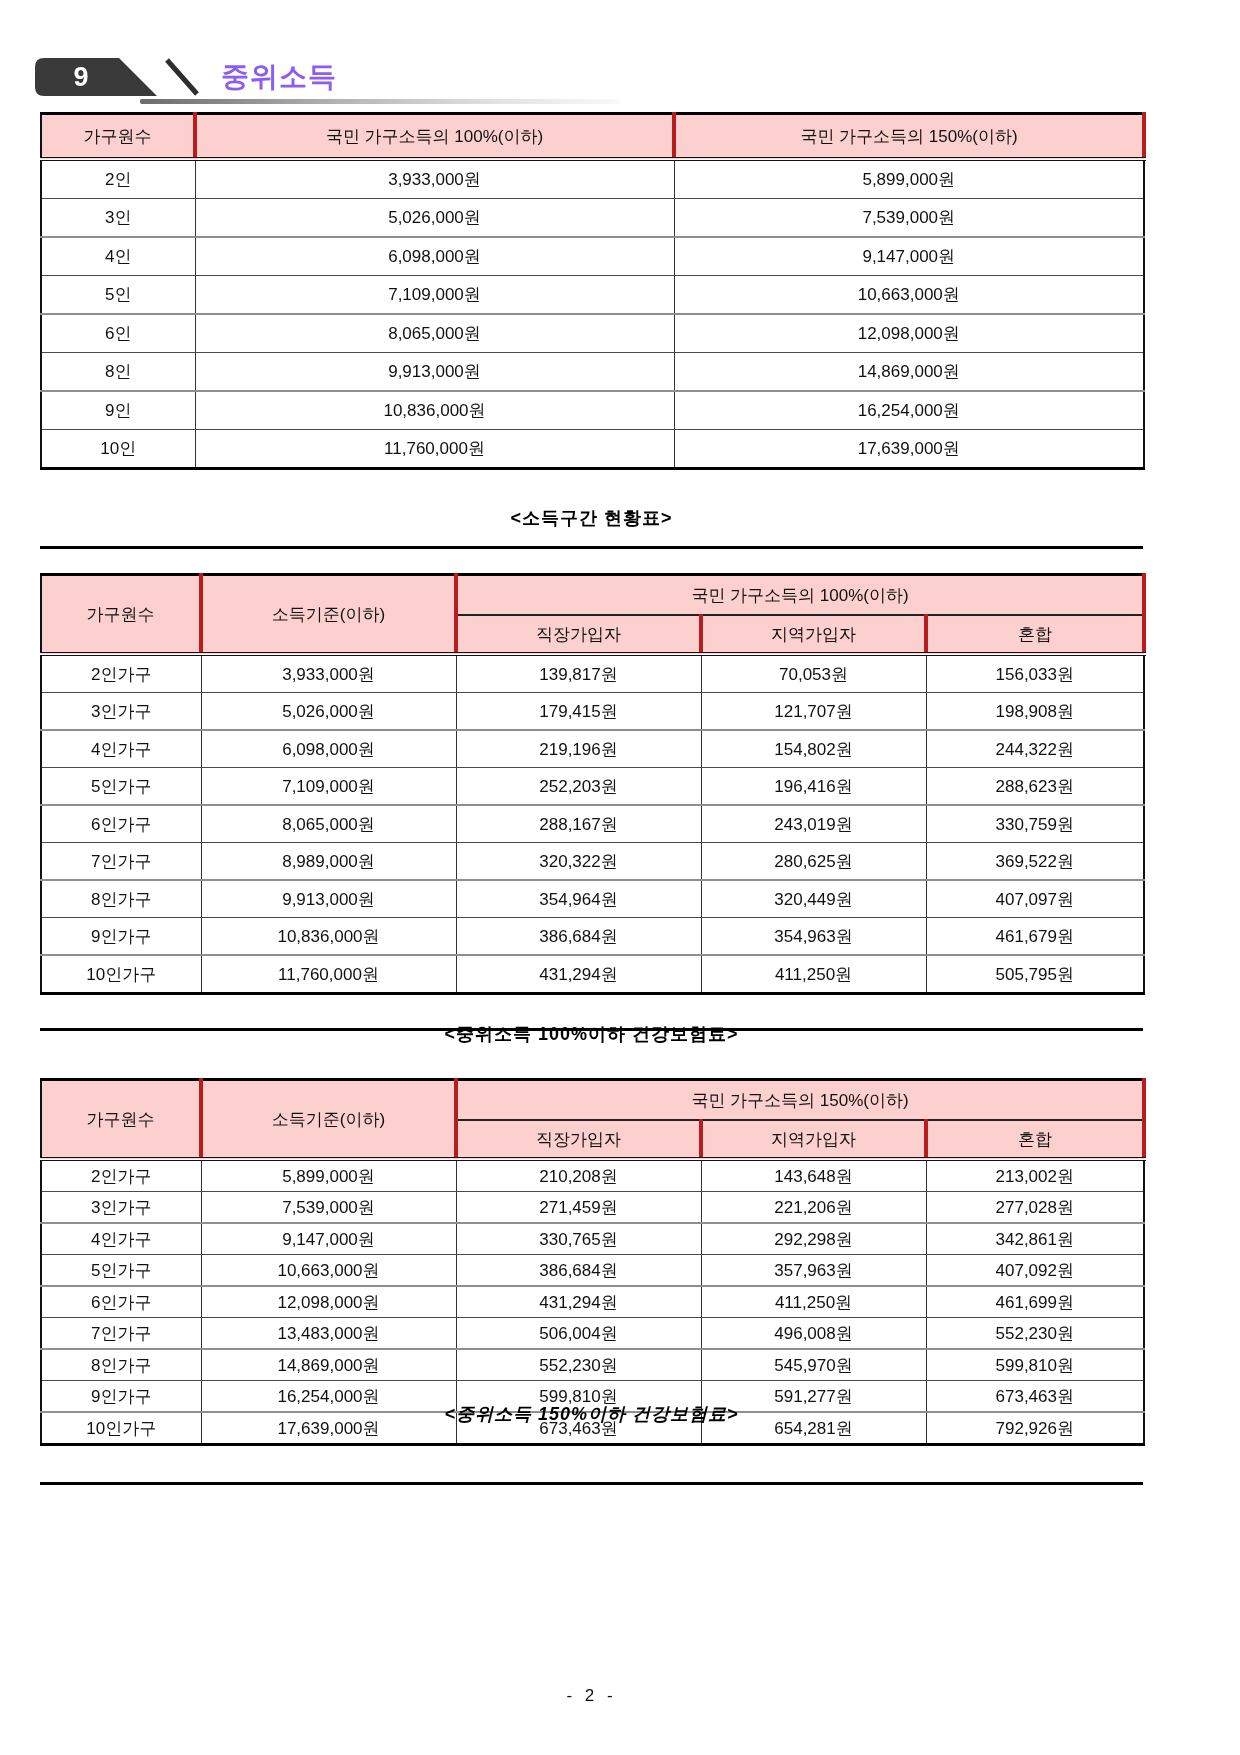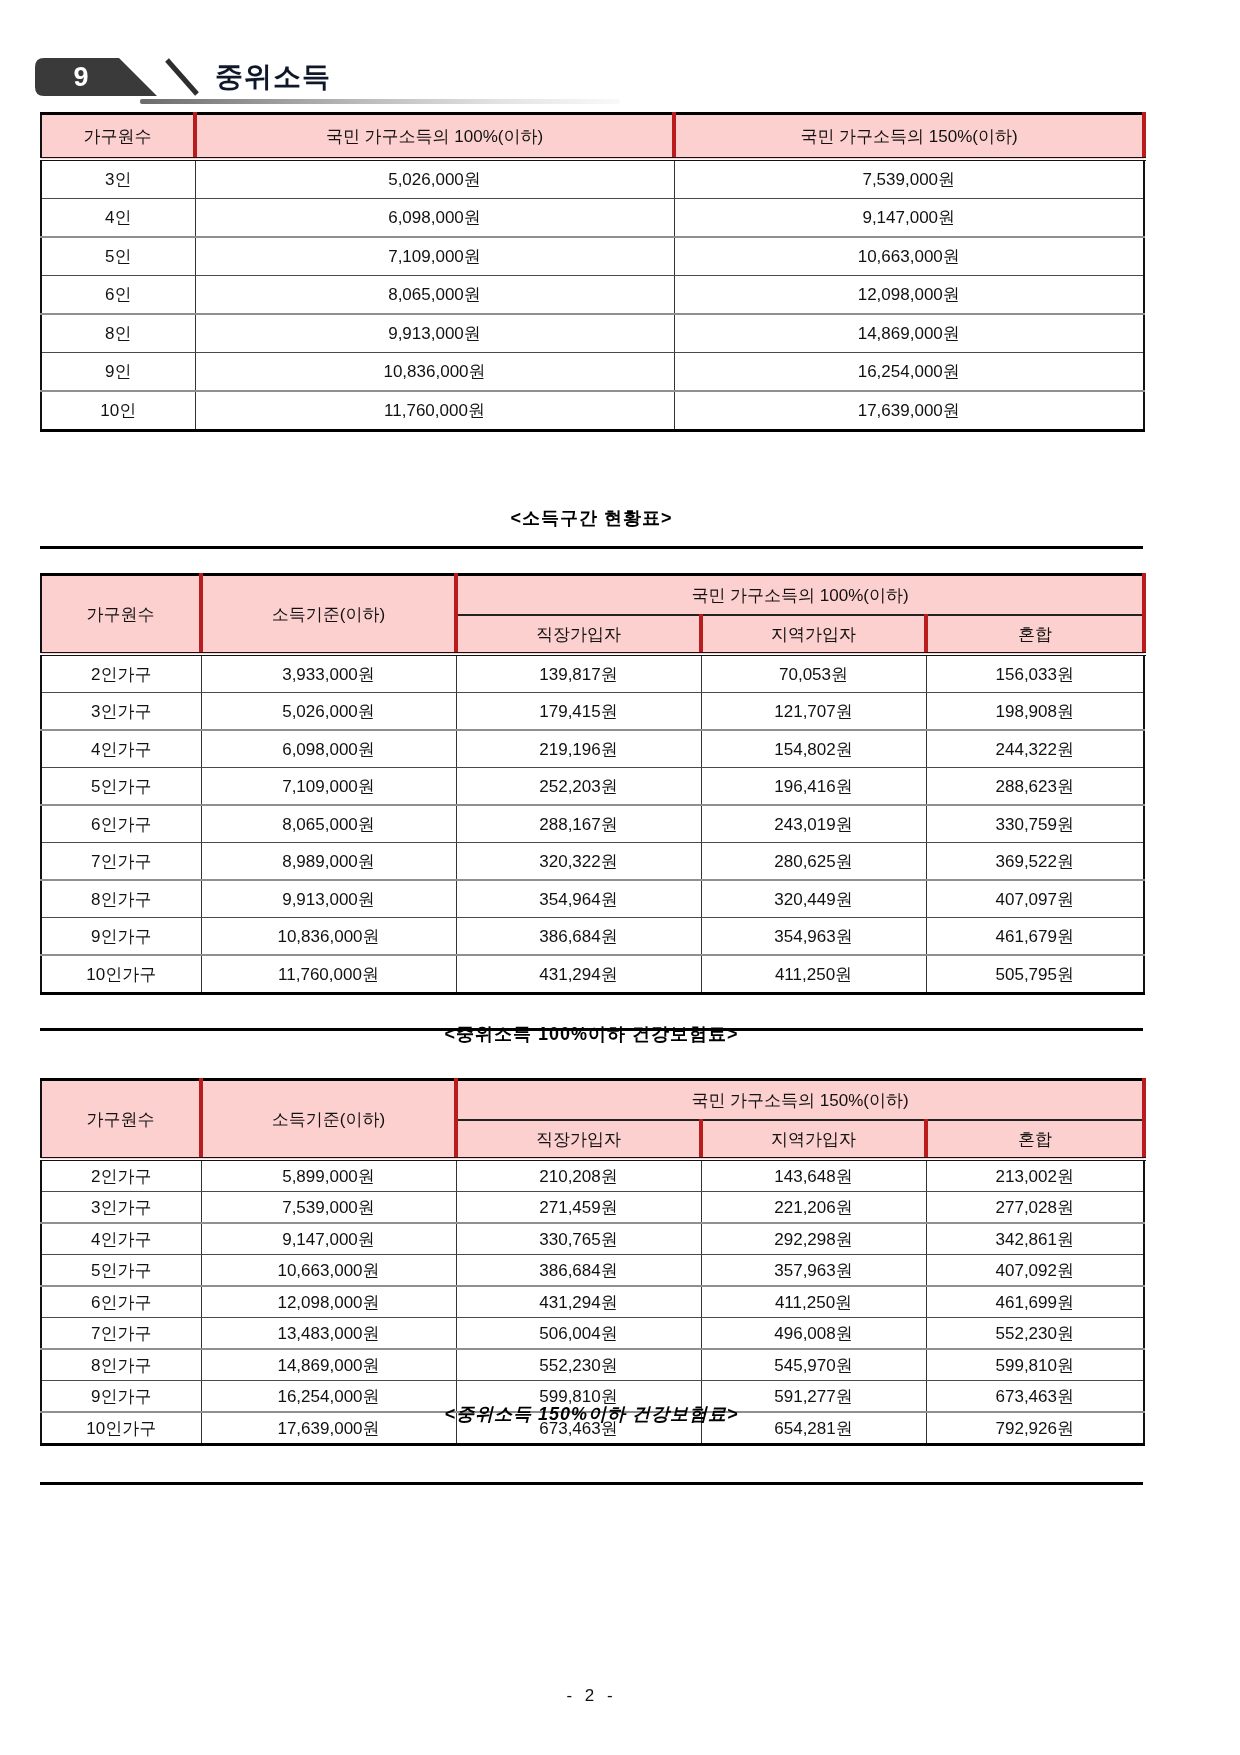--- a/index.html
+++ b/index.html
@@ -9,21 +9,21 @@
     height: 1755px;
     background: #ffffff;
     font-family: "Liberation Sans", "DejaVu Sans", sans-serif;
     color: #111;
     overflow: hidden;
   }
 
   
   .sec-header { position: absolute; left: 33px; top: 56px; display: flex; align-items: center; }
   .sec-badge { display: block; }
-  .sec-title { font-size: 28px; font-weight: 800; letter-spacing: 1px; margin-left: 14px; color: #0f172a; }
+  .sec-title { font-size: 28px; font-weight: 800; letter-spacing: 1px; margin-left: 20px; color: #8b5cf6; }
   .title-rule {
     position: absolute; left: 140px; top: 99px; width: 480px; height: 5px;
     background: linear-gradient(to right, #6b6b6b, #b9b9b9 45%, #e3e3e3 75%, #f9f9f9);
     border-radius: 2px;
   }
 
   
   table.t {
     position: absolute; left: 40px; width: 1103px;
     border-collapse: collapse; table-layout: fixed;
@@ -89,20 +89,25 @@
       </colgroup>
     <thead>
       <tr>
         <th>가구원수</th>
         <th>국민 가구소득의 100%(이하)</th>
         <th>국민 가구소득의 150%(이하)</th>
       </tr>
     </thead>
     <tbody>
         <tr>
+          <td>2인</td>
+          <td>3,933,000원</td>
+          <td>5,899,000원</td>
+        </tr>
+        <tr>
           <td>3인</td>
           <td>5,026,000원</td>
           <td>7,539,000원</td>
         </tr>
         <tr>
           <td>4인</td>
           <td>6,098,000원</td>
           <td>9,147,000원</td>
         </tr>
         <tr>

